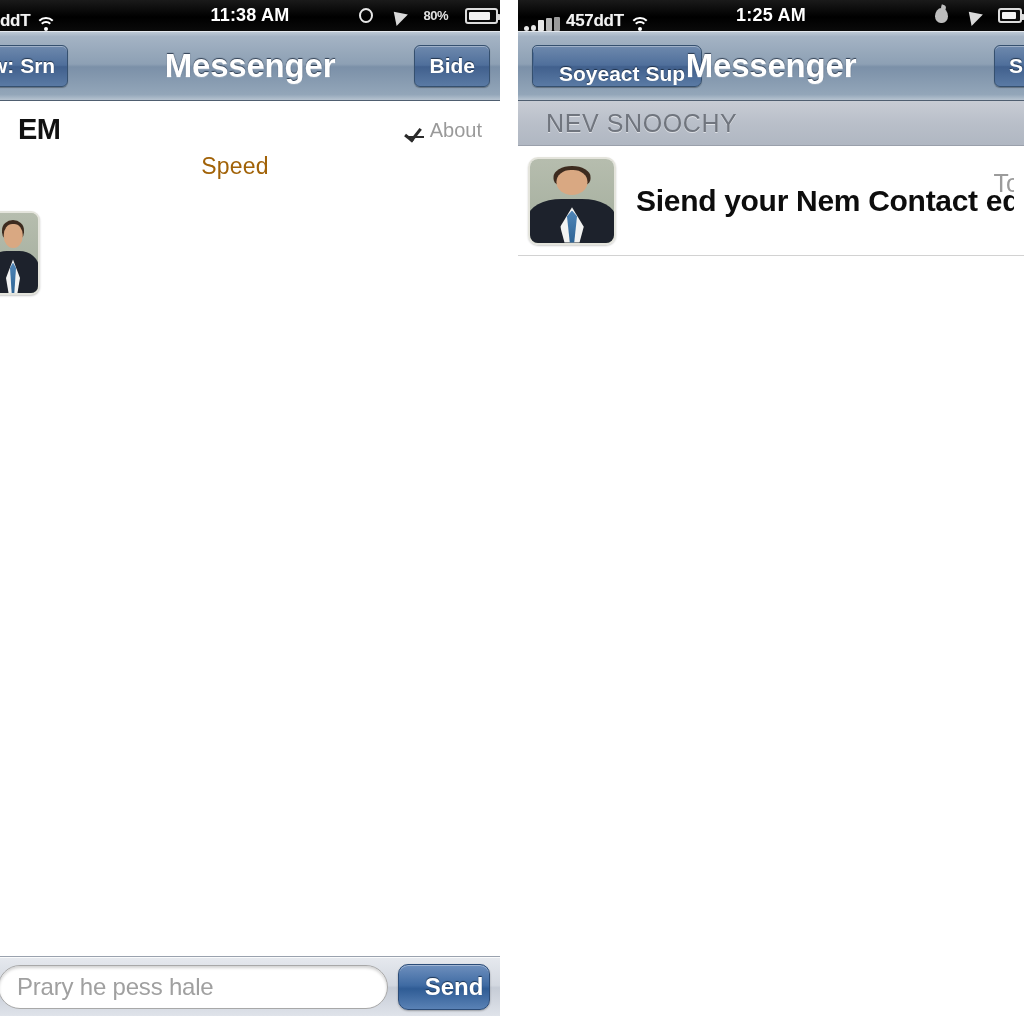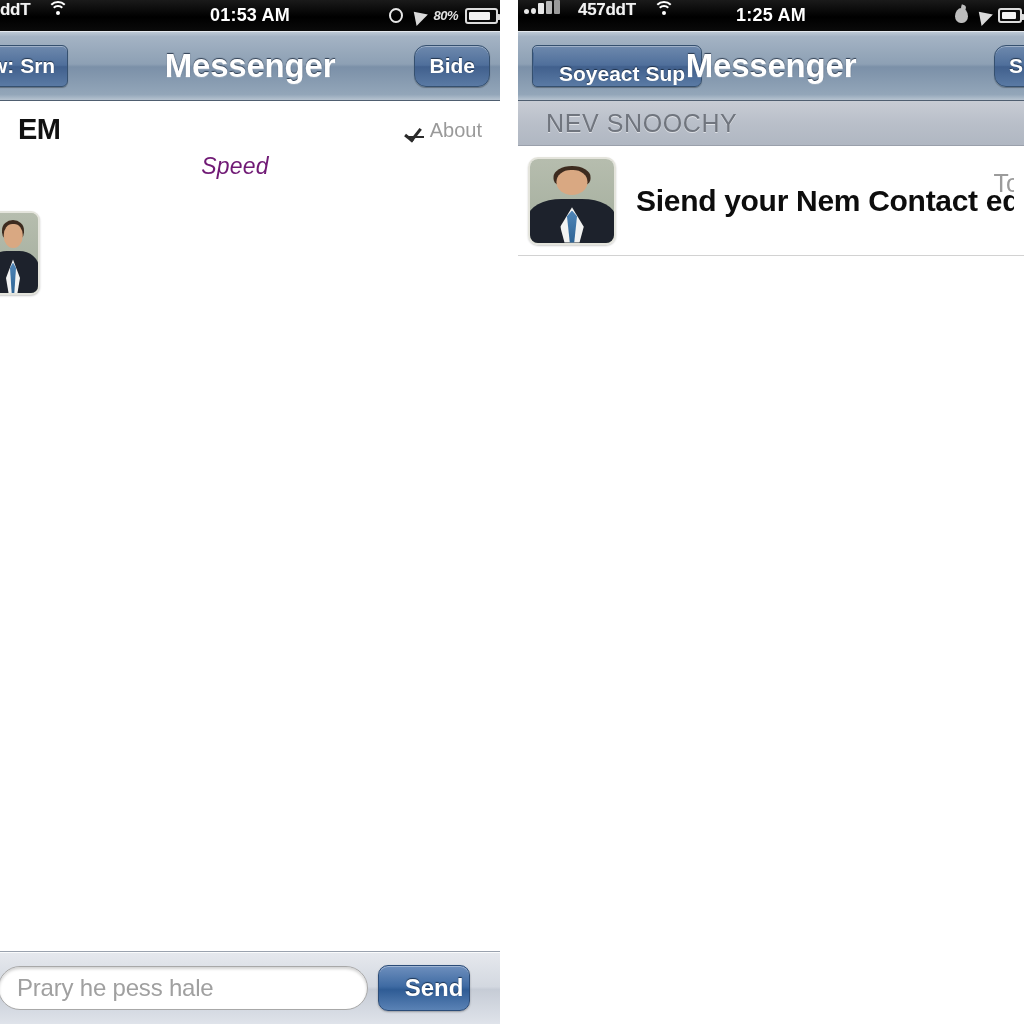--- a/index.html
+++ b/index.html
@@ -42,22 +42,22 @@
     font-size: 17px;
     font-weight: bold;
     overflow: hidden;
   }
   .sb-left {
     position: absolute;
     left: 0px;
     top: 0;
     height: 31px;
     display: flex;
-    align-items: flex-start;
-    gap: 18px;
+    align-items: flex-end;
+    gap: 6px;
     padding-left: 0px;
   }
   .sb-carrier {
     font-size: 17px;
     font-weight: bold;
     letter-spacing: -0.3px;
     color: #f2f2f2;
     text-shadow: 0 0 1px rgba(255,255,255,0.3);
   }
   .sb-dots {
@@ -119,22 +119,21 @@
     color: #ffffff;
   }
 
   .sb-right {
     position: absolute;
     right: 2px;
     top: 0;
     height: 31px;
     display: flex;
     align-items: center;
-    gap: 7px;
-    font-style: italic;
+    gap: 17px;
   }
   .lock-icon {
     width: 14px; height: 15px;
     border: 2.5px solid #e6e6e6;
     border-radius: 50%;
     box-sizing: border-box;
   }
   .apple-icon {
     width: 13px; height: 15px;
     background: #bdbdbd;
@@ -220,21 +219,21 @@
     display: flex;
     align-items: center;
     justify-content: center;
     padding: 0 14px;
     font-size: 21px;
     font-weight: bold;
     color: #ffffff;
     text-shadow: 0 -1px 1px rgba(20,35,55,0.8);
     background: linear-gradient(to bottom, #6e89ad 0%, #4f6f9b 48%, #41608d 52%, #5a7aa4 100%);
     border: 1px solid #35506f;
-    border-radius: 12px;
+    border-radius: 6px;
     box-shadow: inset 0 1px 0 rgba(255,255,255,0.35), 0 1px 1px rgba(0,0,0,0.3);
     box-sizing: border-box;
     white-space: nowrap;
     overflow: hidden;
   }
   .nav-btn.right { right: 10px; }
 
   
   .nav-back-plain {
     left: -28px;
@@ -409,31 +408,30 @@
     width: 0; height: 0;
     border-top: 11px solid transparent;
     border-bottom: 11px solid transparent;
     border-left: 17px solid #3b3b3b;
   }
 
   .sub-label {
     margin: 4px 0 0 66px;
     text-align: center;
     font-size: 23px;
-    font-style: italic;
-    color: #701a75;
+    color: #a16207;
     letter-spacing: 0.2px;
     padding-right: 96px;
   }
 
   
   .compose {
     position: absolute;
-    left: 0; right: 0; bottom: 0;
-    height: 73px;
+    left: 0; right: 0; bottom: 8px;
+    height: 60px;
     background: linear-gradient(to bottom, #e6e9ee 0%, #d3d8e0 48%, #c6ccd6 52%, #dfe3ea 100%);
     border-top: 1px solid #9aa2ae;
     box-shadow: inset 0 1px 0 rgba(255,255,255,0.8);
     display: flex;
     align-items: center;
     padding: 0 10px;
     box-sizing: border-box;
     gap: 10px;
   }
   .compose-input {
@@ -462,21 +460,21 @@
     background: linear-gradient(to bottom, #6e8fbd 0%, #3f6ba3 46%, #2f5c95 54%, #5a82b5 100%);
     color: #ffffff;
     font-size: 24px;
     font-weight: bold;
     display: flex;
     align-items: center;
     justify-content: center;
     text-shadow: 0 -1px 1px rgba(15,35,60,0.8);
     box-shadow: inset 0 1px 0 rgba(255,255,255,0.35), 0 1px 2px rgba(0,0,0,0.3);
     box-sizing: border-box;
-    margin-right: 20px;
+    margin-right: 0;
     padding-left: 20px;
   }
 
   
   .section-header {
     height: 45px;
     background: linear-gradient(to bottom, #c8ccd4 0%, #b9bfc9 50%, #b0b7c2 100%);
     border-bottom: 1px solid #9aa0ab;
     display: flex;
     align-items: center;
@@ -552,21 +550,21 @@
 
     <div class="statusbar">
       <div class="sb-left">
         <span class="sb-carrier">ddT</span>
         <span class="wifi-icon">
           <span class="a"></span>
             <span class="b"></span>
             <span class="dot"></span>
         </span>
       </div>
-      <div class="sb-time">01:53 AM</div>
+      <div class="sb-time">11:38 AM</div>
       <div class="sb-right">
         <span class="lock-icon"></span>
         <span class="loc-icon"></span>
         <span class="batt-pct">80%</span>
         <span class="batt-icon">
             <i></i>
           </span>
       </div>
     </div>
 

